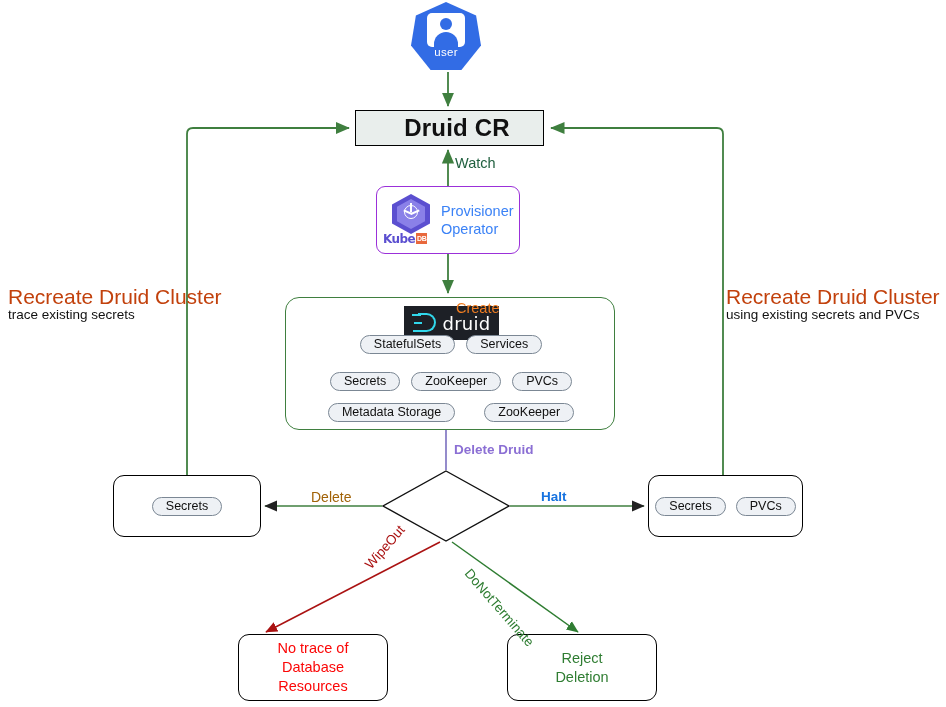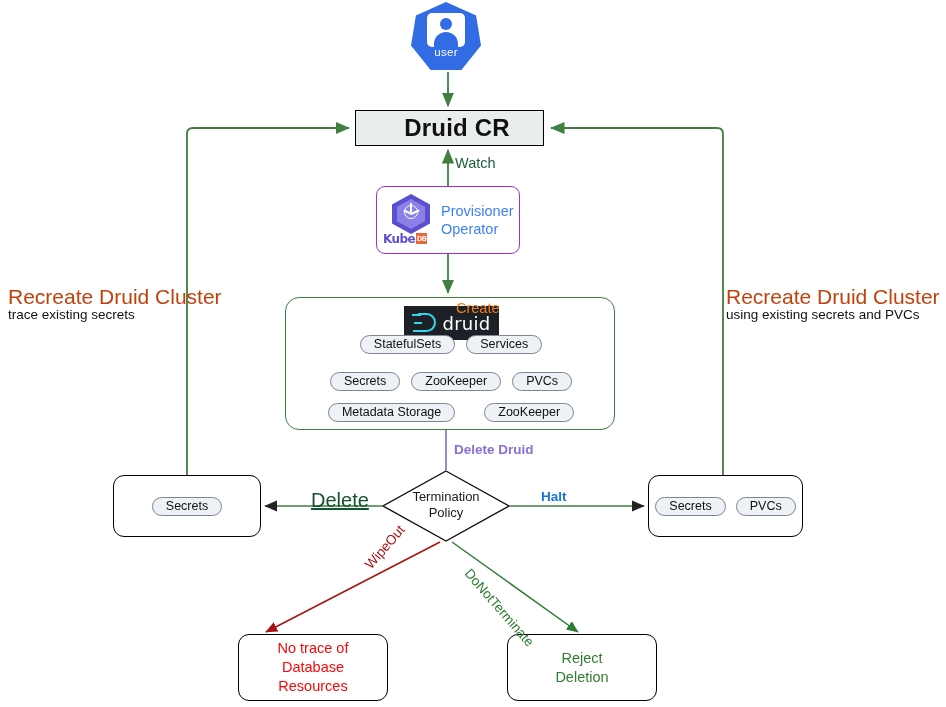--- a/index.html
+++ b/index.html
@@ -158,21 +158,21 @@
     display:flex; align-items:center; justify-content:center;
   }
   #reject-box .t { color:#2f7d32; font-size:14.5px; line-height:19px; text-align:center; }
 
   
   .elabel { position:absolute; white-space:nowrap; }
   #lbl-watch { left:455px; top:155px; font-size:14.5px; color:#20603f; }
   #lbl-create { left:456px; top:265px; font-size:14.5px; color:#ef7d22;margin-top:35px; }
   #lbl-delete-druid { left:454px; top:442px; font-size:13.5px; font-weight:bold; color:#8b6fd4; }
   #lbl-halt { left:541px; top:489px; font-size:13.5px; font-weight:bold; color:#1773e0; }
-  #lbl-delete { left:311px; top:489px; font-size:20px; color:#14532d;text-decoration:underline; }
+  #lbl-delete { left:311px; top:489px; font-size:14px; color:#a16207; }
   #lbl-wipeout {
     left:362px; top:562px; font-size:13.5px; color:#aa1212;
     transform: rotate(-49deg); transform-origin: left top;
   }
   #lbl-donotterminate {
     left:473px; top:566px; font-size:13.5px; color:#2f7d32;
     transform: rotate(49deg); transform-origin: left top;
   }
 
   
@@ -282,24 +282,20 @@
     <div class="pill-row" id="row-c">
       <span class="pill">Metadata Storage</span>
       <span class="pill">ZooKeeper</span>
     </div>
   </div>
 
   <div class="node" id="term-diamond">
     <svg class="dia" viewBox="0 0 128 72">
       <polygon points="64,1 127,36 64,71 1,36" fill="#ffffff" stroke="#111111" stroke-width="1.4"></polygon>
     </svg>
-    <div class="dtxt">
-      <div>Termination</div>
-      <div>Policy</div>
-    </div>
   </div>
 
   <div class="node rbox" id="left-box">
     <span class="pill">Secrets</span>
   </div>
 
   <div class="node rbox" id="right-box">
     <span class="pill">Secrets</span>
     <span class="pill">PVCs</span>
   </div>

